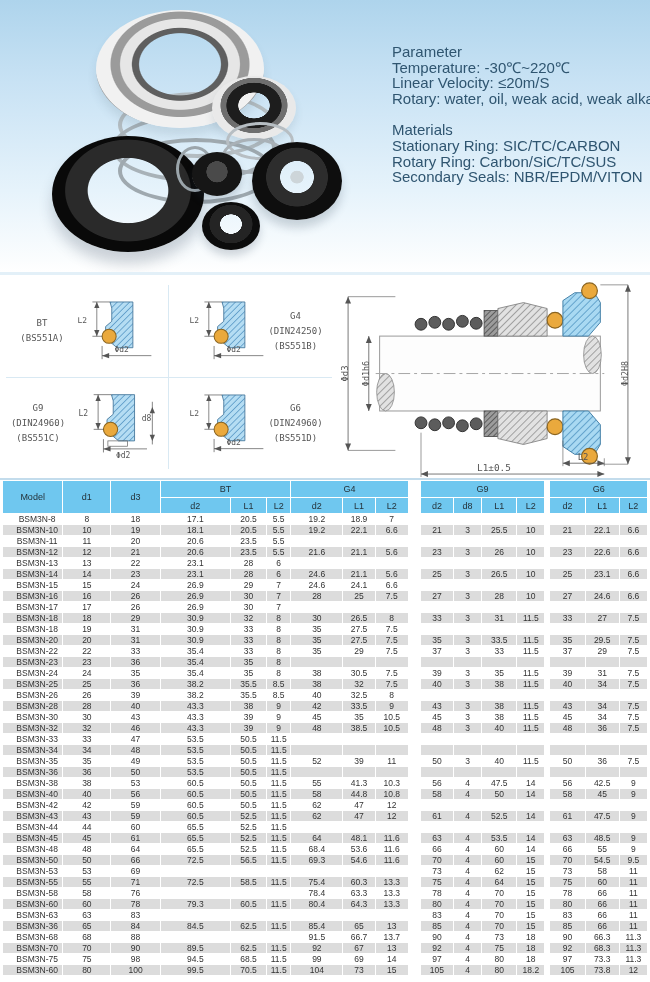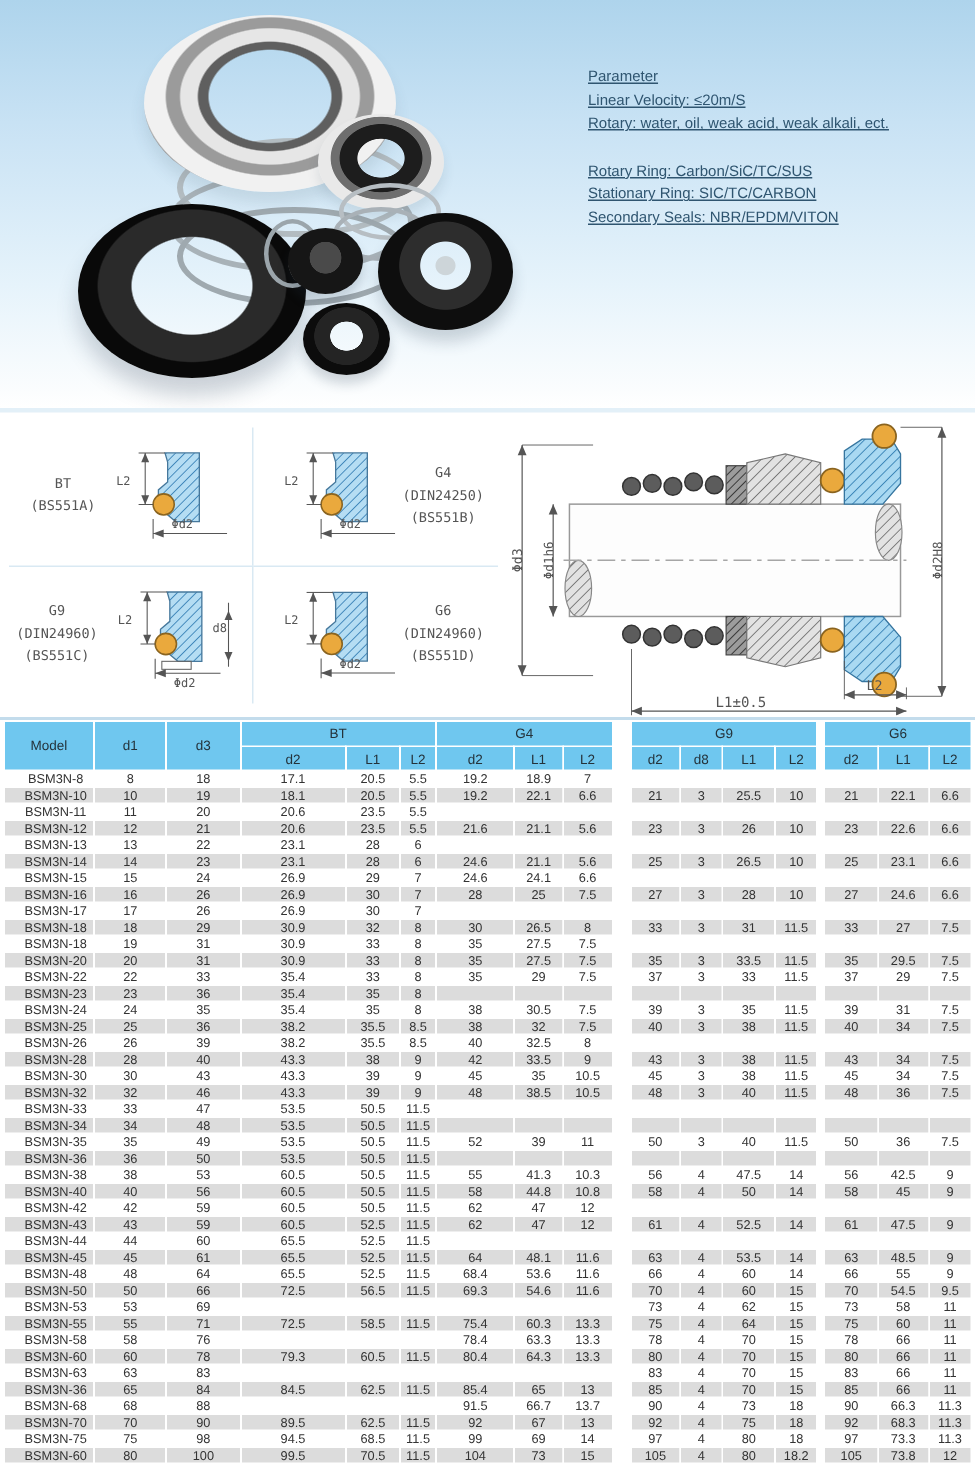--- a/index.html
+++ b/index.html
@@ -3,21 +3,21 @@
 <meta charset="utf-8">
 <style>
   html,body{margin:0;padding:0;background:#fff;}
   .page{position:relative;width:650px;height:982px;background:#fff;overflow:hidden;
         font-family:"Liberation Sans",sans-serif;}
 
   
   .hero{position:absolute;left:0;top:0;width:650px;height:272px;
         background:linear-gradient(180deg,#aed4ec 0%,#c8e2f4 30%,#e6f3fb 70%,#fbfdfe 96%,#ffffff 100%);}
   .info{position:absolute;left:392px;top:44px;width:250px;color:#2f5570;
-        font-size:10px;line-height:15.6px;text-decoration:underline;}
+        font-size:15px;line-height:15.6px;}
   .info .block{margin-bottom:16px;}
   .info div{white-space:nowrap;}
 
   
   .photo{position:absolute;left:0;top:0;width:392px;height:266px;}
   .photo div{position:absolute;border-radius:50%;}
   .coil{background:transparent !important;}
   .p-spring1{left:118px;top:92px;width:150px;height:58px;border:4px solid #b3bcc1;}
   .p-spring2{left:112px;top:114px;width:156px;height:60px;border:4px solid #a8b2b8;}
   .p-spring3{left:118px;top:138px;width:148px;height:58px;border:4px solid #9fa9af;}
@@ -91,26 +91,28 @@
       <div class="p-carbon-ring"></div>
       <div class="p-rubber-med"></div>
       <div class="p-mini-spring coil"></div>
       <div class="p-mini-seal"></div>
       <div class="p-rubber-small"></div>
     </div>
 
     <div class="info">
       <div class="block">
         <div>Parameter</div>
+        <div>Temperature: -30℃~220℃</div>
         <div>Linear Velocity: ≤20m/S</div>
         <div>Rotary: water, oil, weak acid, weak alkali, ect.</div>
       </div>
       <div class="block">
+        <div>Materials</div>
+        <div>Stationary Ring: SIC/TC/CARBON</div>
         <div>Rotary Ring: Carbon/SiC/TC/SUS</div>
-        <div>Stationary Ring: SIC/TC/CARBON</div>
         <div>Secondary Seals: NBR/EPDM/VITON</div>
       </div>
     </div>
   </div>
 
   <div class="diagram-section">
     <div class="quads">
 
       <div class="quad q1">
         <div class="qlabels">

